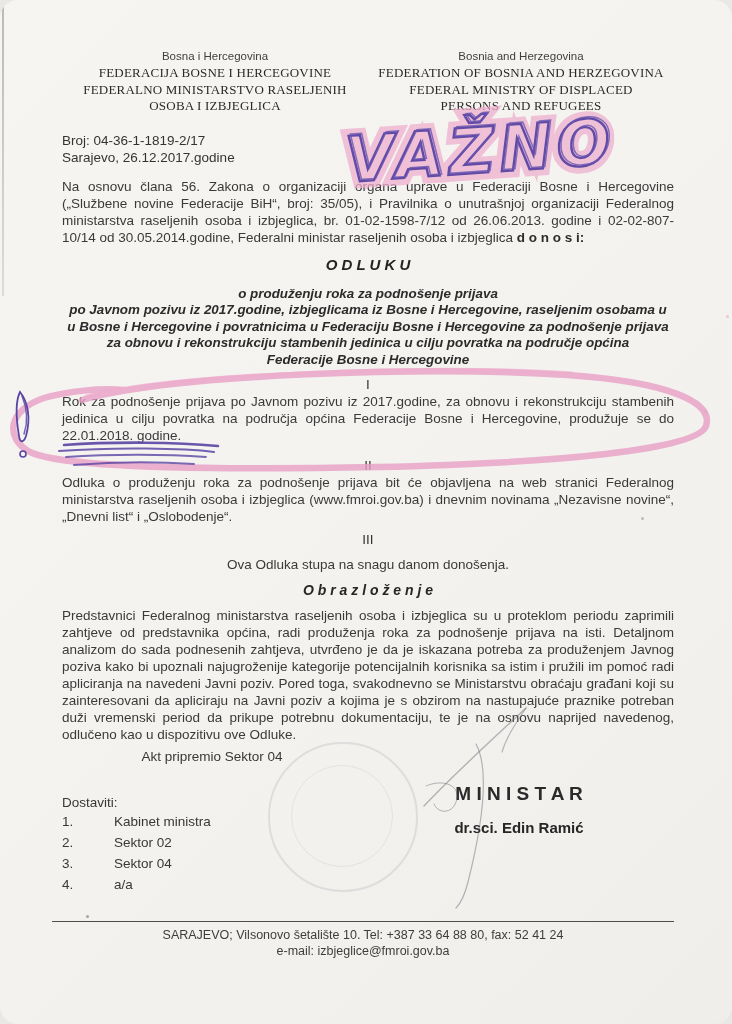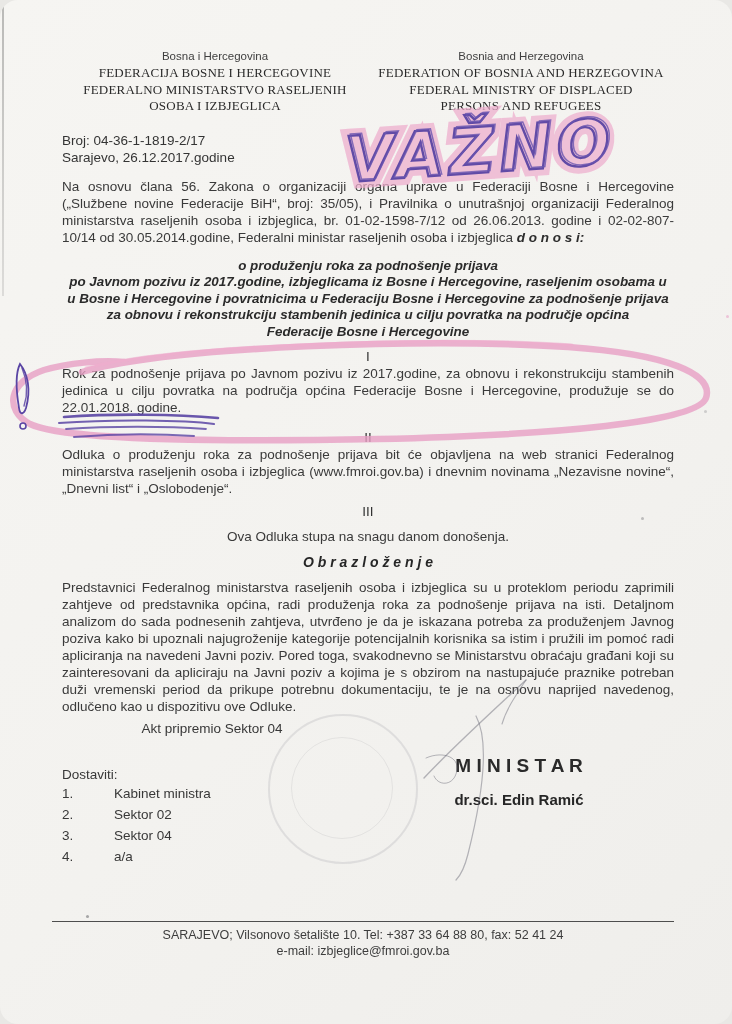--- a/index.html
+++ b/index.html
@@ -21,21 +21,21 @@
   .hdr{display:flex;justify-content:space-between;}
   .hdr-block{width:320px;text-align:center;}
   .hdr-small{font-size:11.5px;color:#3f3f3f;margin-bottom:3px;}
   .hdr-caps{font-family:"Liberation Serif","DejaVu Serif",serif;font-size:13px;color:#2a2a2a;
     line-height:16.5px;letter-spacing:.2px;}
   
   .refblock{margin-top:17px;font-size:13.5px;line-height:17px;color:#343434;}
   
   .para{font-size:13.5px;line-height:17px;text-align:justify;color:#3a3a3a;margin:0;}
   .intro{margin-top:12px;}
-  .em-ital{font-weight:bold;font-style:italic;color:#2c2c2c;}
+  .em-ital{font-weight:bold;color:#2c2c2c;}
   .title{margin:10px 0 0 0;text-align:center;font-size:15px;font-weight:bold;font-style:italic;
     color:#232323;line-height:18px;}
   .subtitle{margin-top:12px;text-align:center;font-size:13.4px;font-weight:bold;font-style:italic;
     color:#2b2b2b;line-height:16.5px;}
   .numeral{text-align:center;font-size:13.5px;color:#333;line-height:17px;}
   .sec1wrap{position:relative;margin-top:8px;}
   .sec1wrap .numeral{margin-bottom:0;}
   .mt13{margin-top:13px;} .mt6{margin-top:6px;} .mt8{margin-top:8px;}
   .deadline{position:relative;white-space:nowrap;}
   .deadline svg{position:absolute;left:-8px;top:13px;pointer-events:none;}
@@ -96,20 +96,21 @@
   <svg class="vazno-svg" viewBox="0 0 312 98">
     <g transform="rotate(-4 156 49)">
       <text x="12" y="72" class="vz" fill="#eeadcd" stroke="#eeadcd" stroke-width="14" opacity="0.72">VAŽNO</text>
       <text x="12" y="72" class="vz" fill="none" stroke="#5a45a4" stroke-width="2.4" opacity="0.95">VAŽNO</text>
       <text x="14" y="70.5" class="vz" fill="none" stroke="#6a55b0" stroke-width="1.5" opacity="0.8">VAŽNO</text>
     </g>
   </svg>
 
   <p class="para intro"><span>Na osnovu člana 56. Zakona o organizaciji organa uprave u Federaciji Bosne i Hercegovine („Službene novine Federacije BiH“, broj: 35/05), i Pravilnika o unutrašnjoj organizaciji Federalnog ministarstva raseljenih osoba i izbjeglica, br. 01-02-1598-7/12 od 26.06.2013. godine i 02-02-807-10/14 od 30.05.2014.godine, Federalni ministar raseljenih osoba i izbjeglica </span><span class="em-ital">d o n o s i:</span></p>
 
+  <h1 class="title">O D L U K U</h1>
 
   <div class="subtitle">
     <div>o produženju roka za podnošenje prijava</div>
     <div>po Javnom pozivu iz 2017.godine, izbjeglicama iz Bosne i Hercegovine, raseljenim osobama u</div>
     <div>u  Bosne i Hercegovine i povratnicima u Federaciju Bosne i Hercegovine za podnošenje prijava</div>
     <div>za obnovu  i rekonstrukciju stambenih jedinica u cilju povratka na područje općina</div>
     <div>Federacije Bosne i Hercegovine</div>
   </div>
 
   <div class="sec1wrap">

